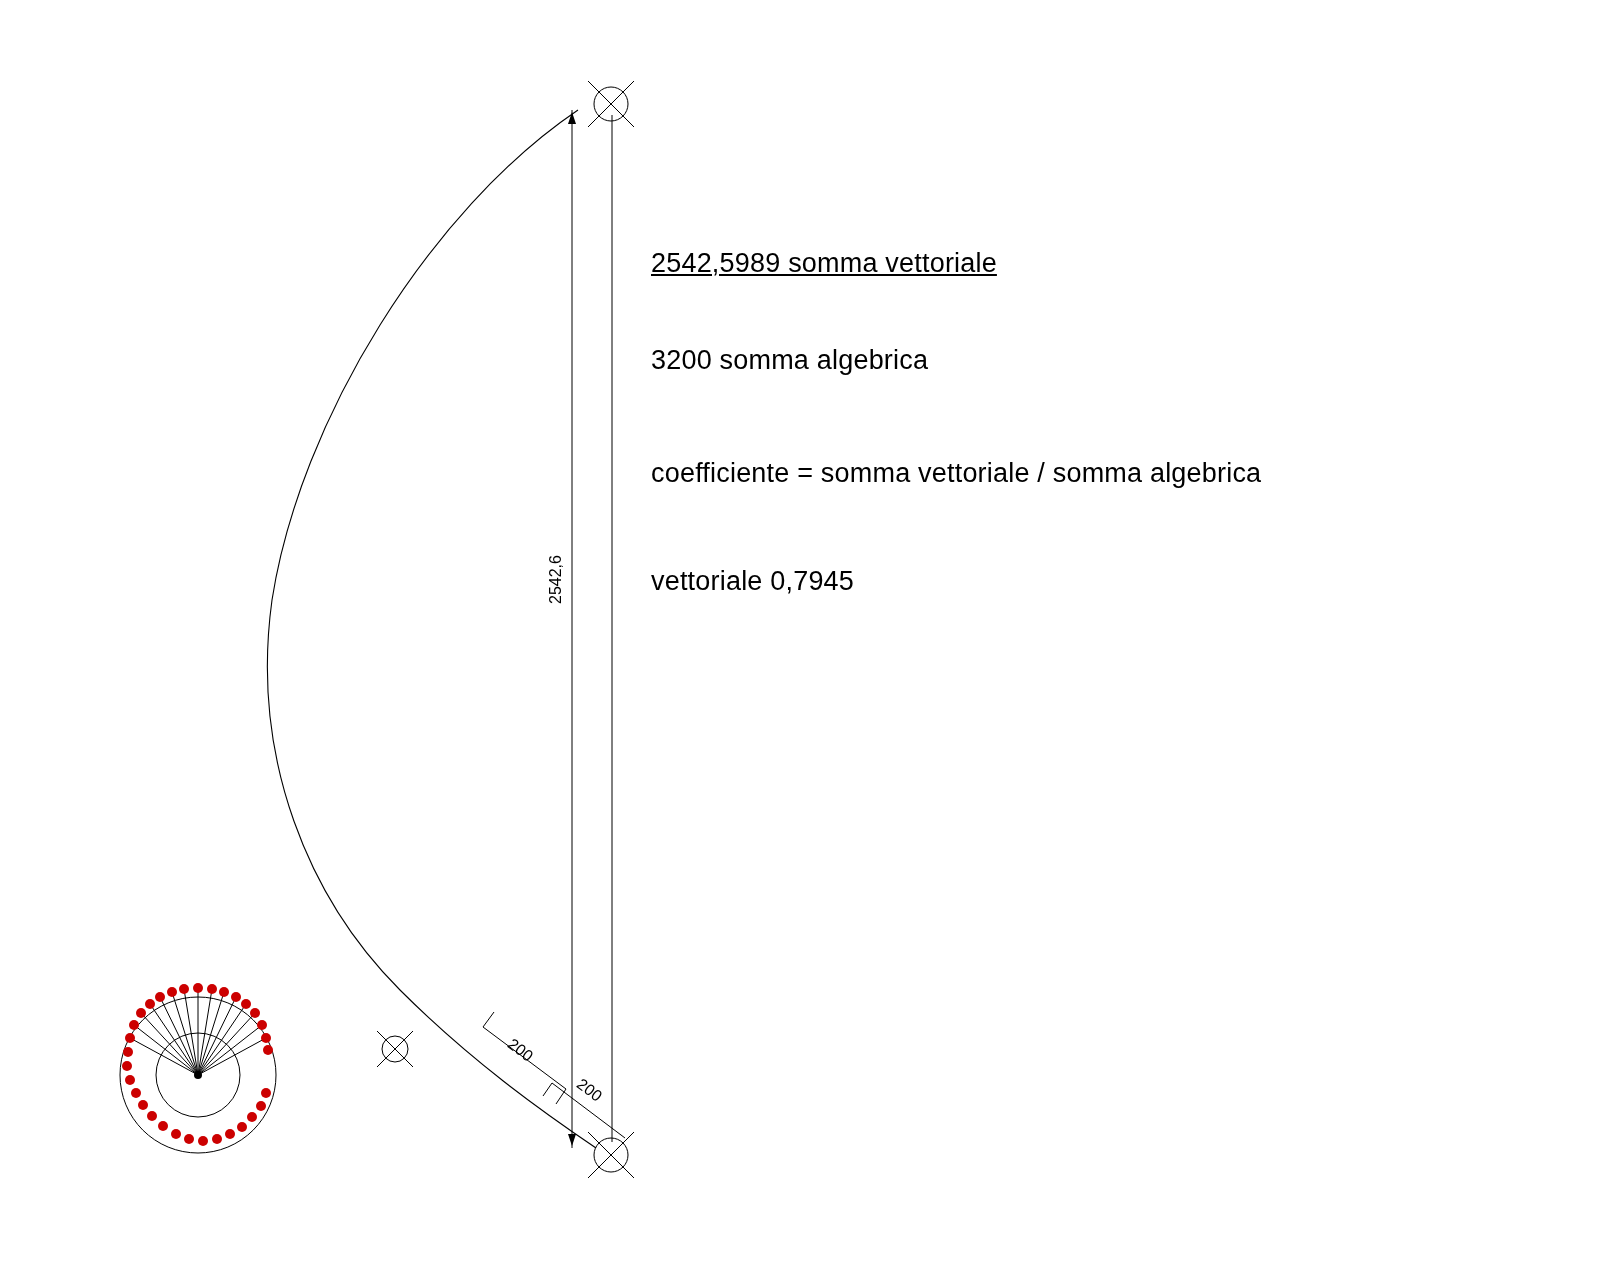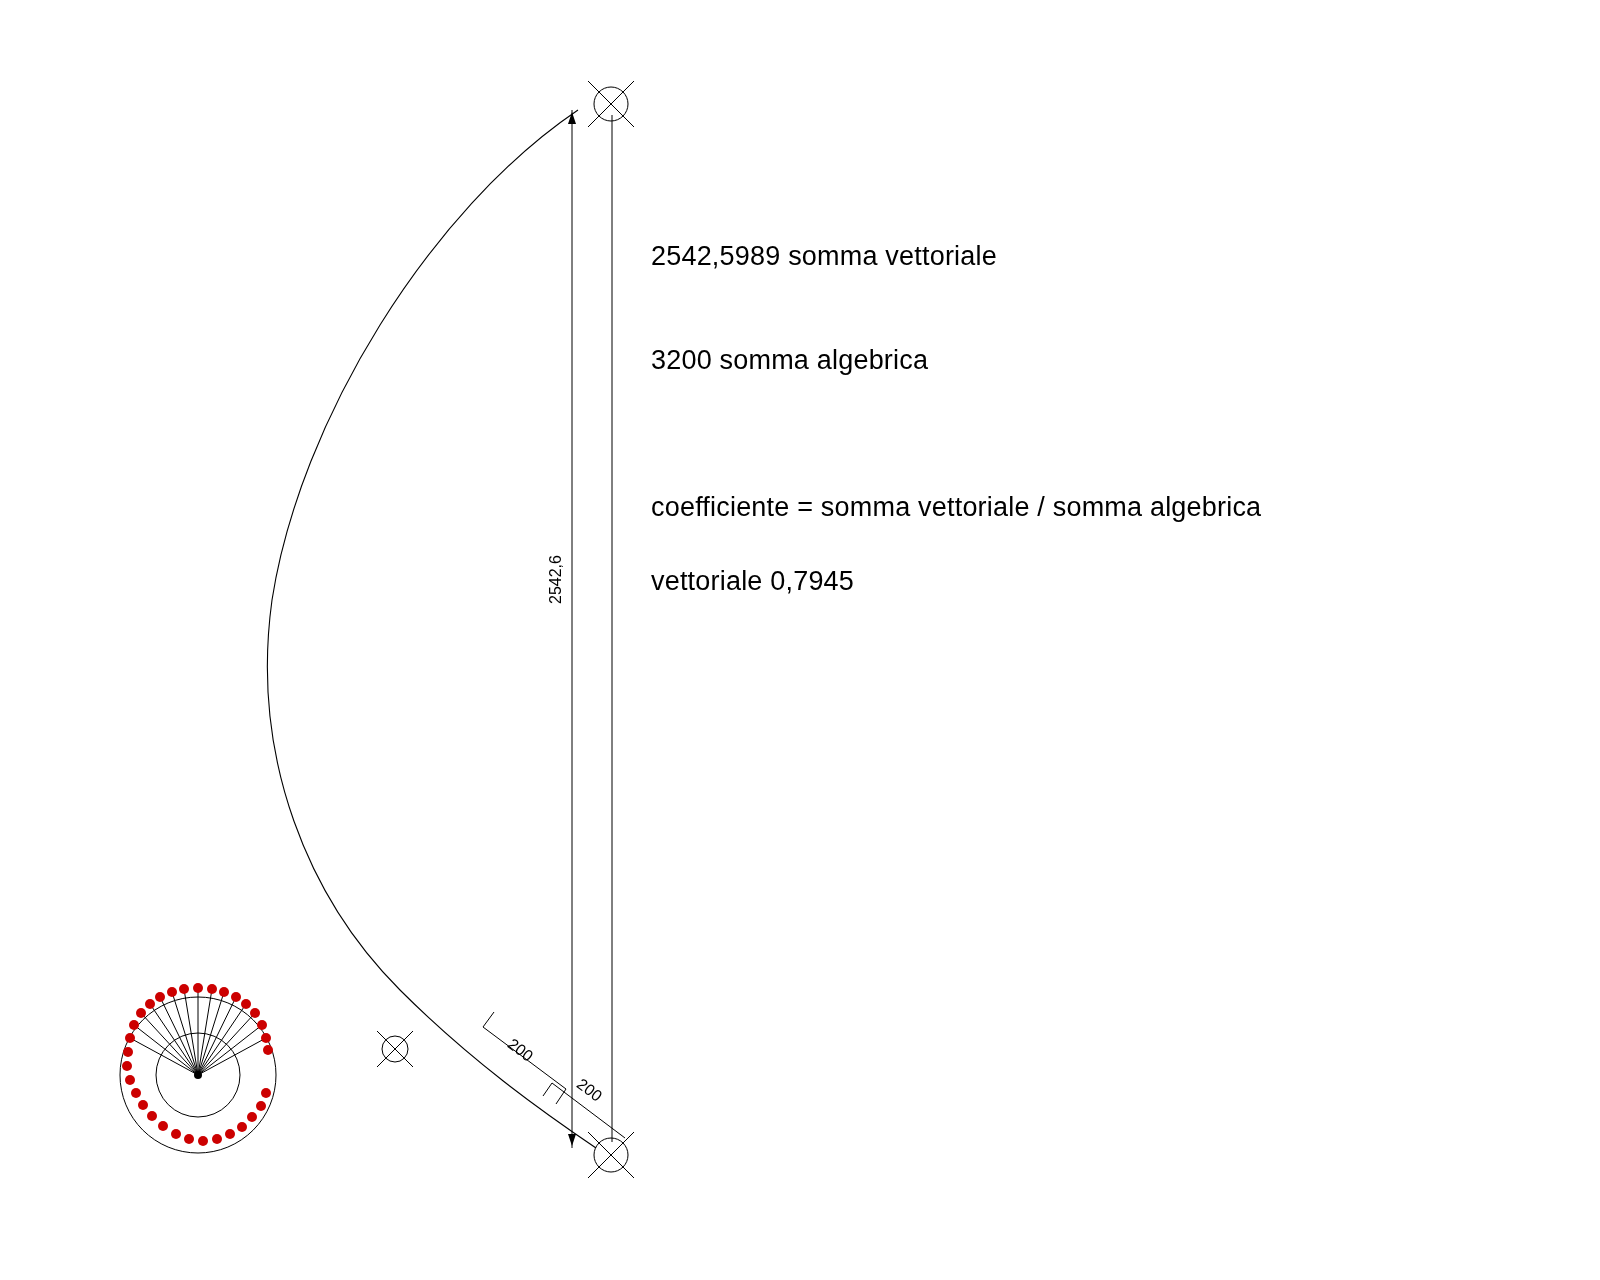--- a/index.html
+++ b/index.html
@@ -23,23 +23,23 @@
     height: 1280px;
   }
   .note {
     position: absolute;
     color: #000000;
     font-family: "Liberation Sans", sans-serif;
     font-size: 27px;
     white-space: nowrap;
     letter-spacing: 0.2px;
   }
-  .note-1 { left: 651px; top: 241px; }
+  .note-1 { left: 651px; top: 248px; text-decoration: underline; }
   .note-2 { left: 651px; top: 345px; }
-  .note-3 { left: 651px; top: 458px; margin-top: 34px; }
+  .note-3 { left: 651px; top: 458px; }
   .note-4 { left: 651px; top: 566px; }
 
   .dimlabel {
     position: absolute;
     color: #000000;
     font-family: "Liberation Sans", sans-serif;
     font-size: 16px;
     white-space: nowrap;
   }
   .dim-vert {

